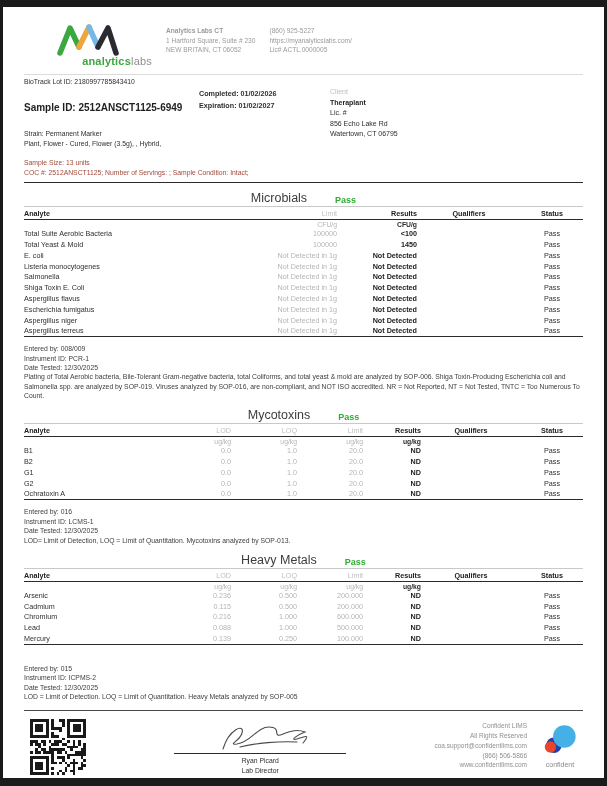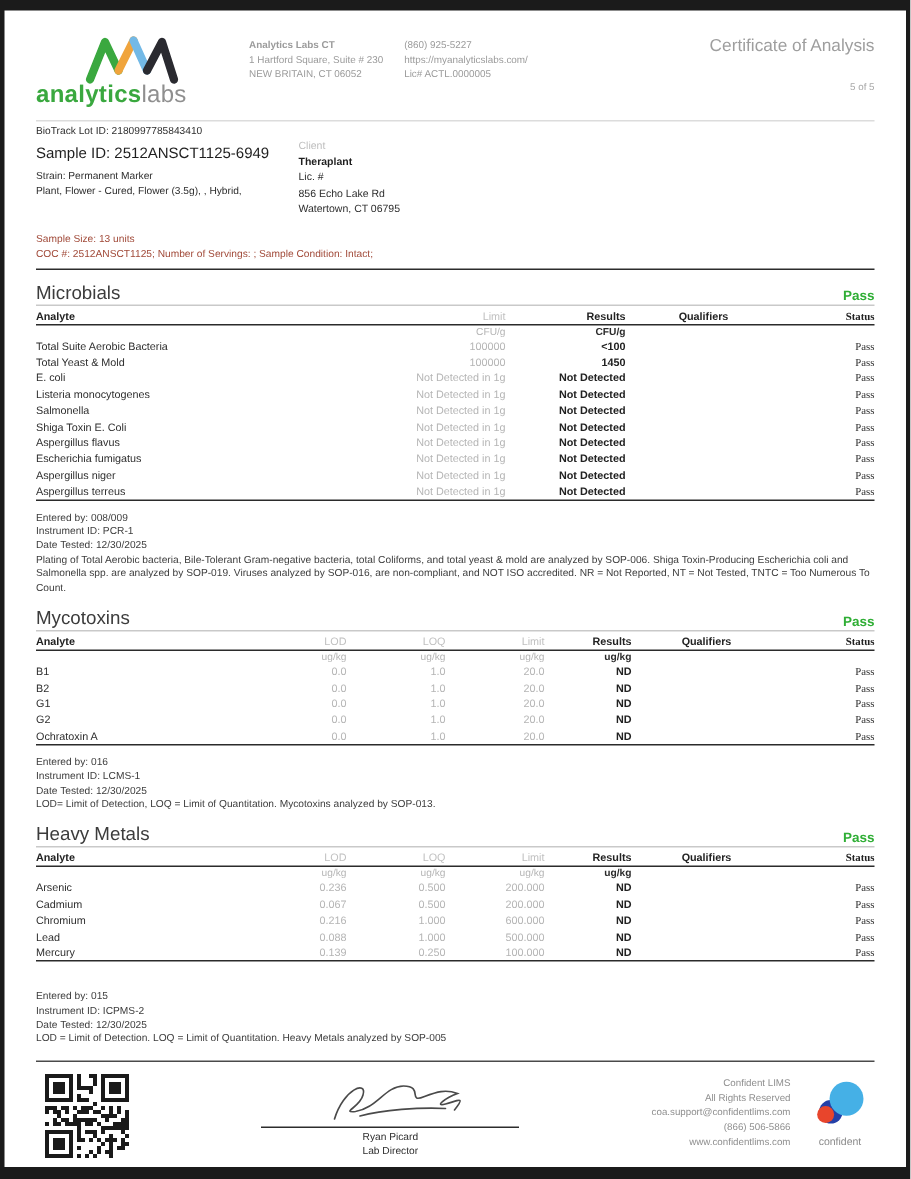--- a/index.html
+++ b/index.html
@@ -17,58 +17,58 @@
     width:607px;height:786px;background:#fff;
     border-style:solid;border-color:var(--frame);
     border-width:7px 3px 8px 3px;overflow:hidden;
   }
   .content{padding:14px 21px 0 21px;height:100%;}
 
   
   .hdr{display:flex;align-items:flex-start;border-bottom:1px solid #dcdcdc;padding-bottom:7px;}
   .logo-block{width:128px;}
   .logo-zigzag{display:block;margin:0 auto;}
-  .logo-word{font-size:16px;letter-spacing:.2px;text-align:left;margin-top:-2px;}
+  .logo-word{font-size:11px;letter-spacing:.2px;text-align:right;margin-top:-2px;}
   .logo-word .w1{color:var(--green);font-weight:700;}
   .logo-word .w2{color:#8f8f8f;font-weight:400;}
   .lab-info{display:flex;gap:14px;margin-left:14px;margin-top:5px;}
   .lab-col{font-size:6.6px;line-height:1.45;color:var(--gray);}
   .lab-col .b{font-weight:700;}
   .doc-title-block{margin-left:auto;text-align:right;margin-top:4px;}
   .doc-title{font-size:11.5px;color:#9e9e9e;}
   .page-num{font-size:6.5px;color:#a8a8a8;margin-top:18px;}
 
   
   .product-title{font-size:13.5px;font-weight:700;color:#1f1f1f;margin-top:7px;}
   .info-row{display:flex;margin-top:2px;}
   .info-left{flex:0 0 175px;font-size:6.8px;line-height:1.45;color:var(--ink);}
-  .sample-id{font-size:10px;font-weight:400;color:#1f1f1f;margin:3px 0;}
+  .sample-id{font-size:10px;font-weight:700;color:#1f1f1f;margin:14px 0;}
   .info-mid{flex:0 0 131px;font-size:7.2px;line-height:1.6;color:var(--ink);padding-top:11px;font-weight:700;}
   .info-client{flex:0 0 256px;font-size:7px;line-height:1.5;padding-top:10px;}
   .client-label{color:#bdbdbd;}
   .client-name{font-weight:700;color:#1f1f1f;}
   .client-line{color:var(--ink);}
   .sample-size-block{font-size:6.8px;line-height:1.5;color:var(--red);margin-top:9px;}
   .hr-dark{border-top:1.6px solid #2c2c2c;margin-top:4px;}
 
   
   .lab-section{margin-top:5px;}
-  .sec-head{display:flex;justify-content:space-between;align-items:flex-end;border-bottom:1px solid #c9c9c9;padding:3px 0 1px;gap:28px;}
+  .sec-head{display:flex;justify-content:center;align-items:flex-end;border-bottom:1px solid #c9c9c9;padding:3px 0 1px;gap:28px;}
   .sec-title{font-size:12.5px;font-weight:400;color:#3c3c3c;}
   .sec-pass{font-size:9px;font-weight:700;color:var(--pass);}
   .tbl{border-bottom:1.4px solid #2b2b2b;}
   .tr{display:grid;column-gap:8px;align-items:baseline;}
   .cols-5{grid-template-columns:1fr 135px 72px 88px 62px;}
   .cols-7{grid-template-columns:1fr 60px 58px 58px 50px 84px 62px;}
   .cell{font-size:7.2px;}
   .c-left{text-align:left;color:var(--ink);}
   .c-num{text-align:right;color:var(--muted);}
   .c-res{text-align:right;color:#222;font-weight:700;}
   .c-qual{text-align:center;color:var(--ink);}
-  .c-status{text-align:right;color:var(--ink);font-family:Liberation Serif, serif;}
+  .c-status{text-align:center;color:var(--ink);}
   .thead{font-weight:700;border-bottom:1.3px solid #2b2b2b;padding:2px 0 1px;}
   .thead .cell{color:#222;}
   .thead .c-num{color:#c0c0c0;font-weight:400;}
   .tunits{padding-top:1px;}
   .tunits .cell{font-size:6.8px;}
   .tunits .c-res{color:#2b2b2b;}
   .trow{padding:.9px 0;}
   .sec-footer{margin-top:7px;font-size:6.8px;line-height:1.38;color:#3d3d3d;}
   .lab-section:last-child .sec-footer{margin-top:19px;}
 
@@ -105,32 +105,32 @@
           <div class="b">Analytics Labs CT</div>
           <div>1 Hartford Square, Suite # 230</div>
           <div>NEW BRITAIN, CT 06052</div>
         </div>
         <div class="lab-col">
           <div>(860) 925-5227</div>
           <div>https://myanalyticslabs.com/</div>
           <div>Lic# ACTL.0000005</div>
         </div>
       </div>
-      <div class="doc-title-block">
-        <div class="doc-title">Certificate of Analysis</div>
-        <div class="page-num">5 of 5</div>
-      </div>
     </div>
 
     <div class="info-row">
       <div class="info-left">
         <div>BioTrack Lot ID: 2180997785843410</div>
         <div class="sample-id">Sample ID: 2512ANSCT1125-6949</div>
         <div>Strain: Permanent Marker</div>
         <div>Plant, Flower - Cured, Flower (3.5g), , Hybrid,</div>
+      </div>
+      <div class="info-mid">
+        <div>Completed: 01/02/2026</div>
+        <div>Expiration: 01/02/2027</div>
       </div>
       <div class="info-client">
         <div class="client-label">Client</div>
         <div class="client-name">Theraplant</div>
         <div class="client-line">Lic. #</div>
         <div class="client-line">856 Echo Lake Rd</div>
         <div class="client-line">Watertown, CT 06795</div>
       </div>
     </div>
     <div class="sample-size-block">
@@ -345,21 +345,21 @@
               <span class="cell c-left">Arsenic</span>
               <span class="cell c-num">0.236</span>
               <span class="cell c-num">0.500</span>
               <span class="cell c-num">200.000</span>
               <span class="cell c-res">ND</span>
               <span class="cell c-qual"></span>
               <span class="cell c-status">Pass</span>
             </div>
             <div class="tr cols-7 trow">
               <span class="cell c-left">Cadmium</span>
-              <span class="cell c-num">0.067</span>
+              <span class="cell c-num">0.115</span>
               <span class="cell c-num">0.500</span>
               <span class="cell c-num">200.000</span>
               <span class="cell c-res">ND</span>
               <span class="cell c-qual"></span>
               <span class="cell c-status">Pass</span>
             </div>
             <div class="tr cols-7 trow">
               <span class="cell c-left">Chromium</span>
               <span class="cell c-num">0.216</span>
               <span class="cell c-num">1.000</span>

